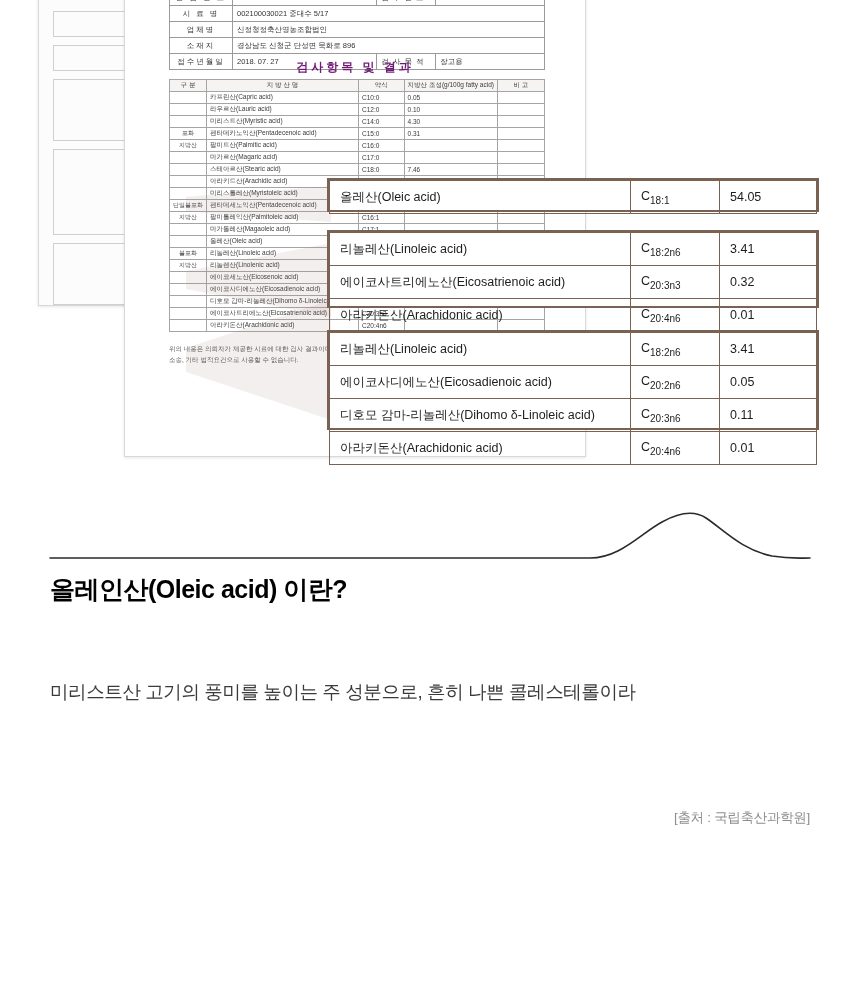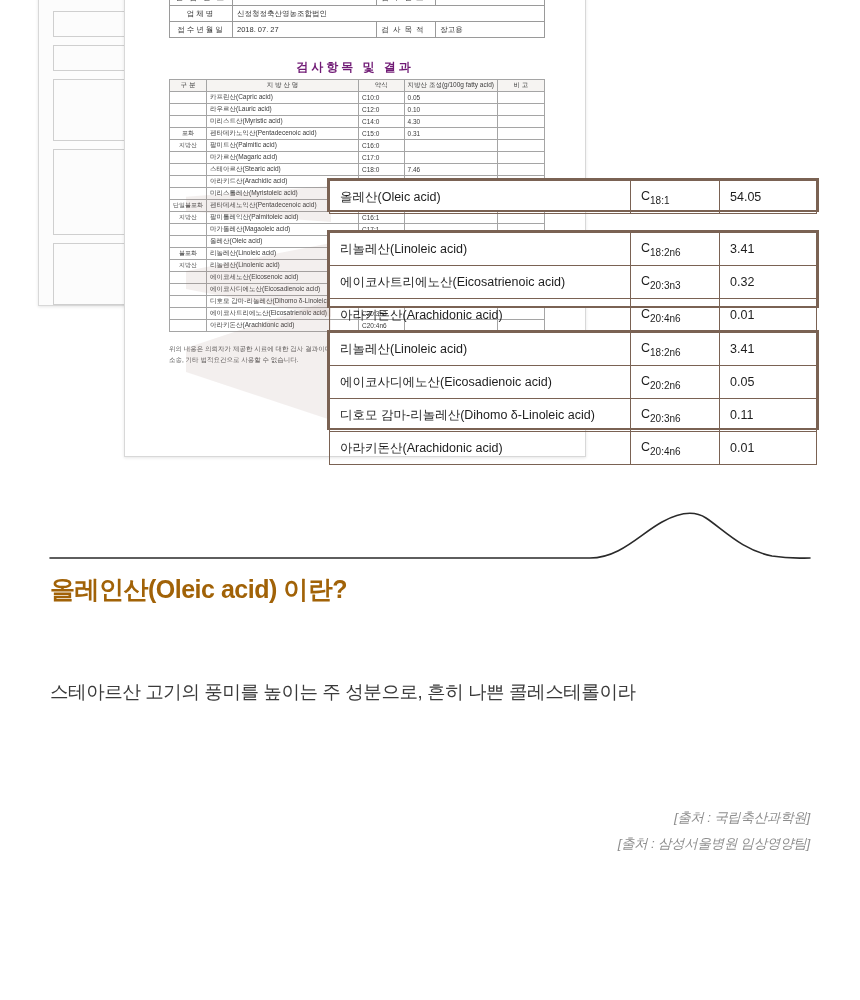--- a/index.html
+++ b/index.html
@@ -204,38 +204,37 @@
     position: absolute;
     left: 0;
     top: 572px;
     width: 860px;
   }
   .art-title {
     margin: 0 0 0 50px;
     font-size: 25px;
     font-weight: bold;
     letter-spacing: -0.5px;
-    color: #a16207;
+    color: #000000;
     line-height: 1.4;
   }
   .art-body {
     margin: 68px 50px 0 50px;
     font-size: 18.5px;
     line-height: 1.85;
     color: #3a3a3a;
     letter-spacing: -0.4px;
   }
   .sources {
     margin: 96px 50px 0 50px;
     text-align: right;
     font-size: 13.5px;
     color: #8d8d8d;
     line-height: 1.9;
     letter-spacing: -0.3px;
-    font-style: italic;
   }
 </style>
 </head>
 <body>
 
 <div class="scan-area">
 
   <div class="paper paper-back">
     <div class="back-rows">
       <div class="back-box"></div>
@@ -251,22 +250,30 @@
 
     <table class="head-table">
       <tbody>
           <tr>
         <td class="lbl">발 급 번 호</td>
         <td>1807304</td>
         <td class="lbl2">접 수 번 호</td>
         <td>1807304</td>
       </tr>
       <tr>
+        <td class="lbl">시  료  명</td>
+        <td colspan="3">002100030021 중대수 5/17</td>
+      </tr>
+      <tr>
         <td class="lbl">업체명</td>
         <td colspan="3">신정청정축산영농조합법인</td>
+      </tr>
+      <tr>
+        <td class="lbl">소재지</td>
+        <td colspan="3">경상남도 신청군 단성면 묵화로 896</td>
       </tr>
       <tr>
         <td class="lbl">접수년월일</td>
         <td>2018. 07. 27</td>
         <td class="lbl2">검 사 목 적</td>
         <td>장고용</td>
       </tr>
     </tbody>
       </table>
 
@@ -499,19 +506,18 @@
 
 <div class="wave-wrap">
   <svg width="860" height="72" viewBox="0 0 860 72" xmlns="http://www.w3.org/2000/svg">
     <path d="M50,60 L590,60 C620,60 640,36 662,24 C680,14 694,12 706,20 C724,32 742,52 772,58 C790,61 800,60 810,60" fill="none" stroke="#2a2a2a" stroke-width="1.6" stroke-linecap="round"></path>
   </svg>
 </div>
 
 <div class="article">
   <h2 class="art-title">올레인산(Oleic acid) 이란?</h2>
   <div class="art-body">
-    <div>스테아르산 고기의 풍미를 높이는 주 성분으로, 흔히 나쁜 콜레스테롤이라</div>
+    <div>미리스트산 고기의 풍미를 높이는 주 성분으로, 흔히 나쁜 콜레스테롤이라</div>
   </div>
   <div class="sources">
     <div>[출처 : 국립축산과학원]</div>
-    <div>[출처 : 삼성서울병원 임상영양팀]</div>
   </div>
 </div>
 
 </body></html>

